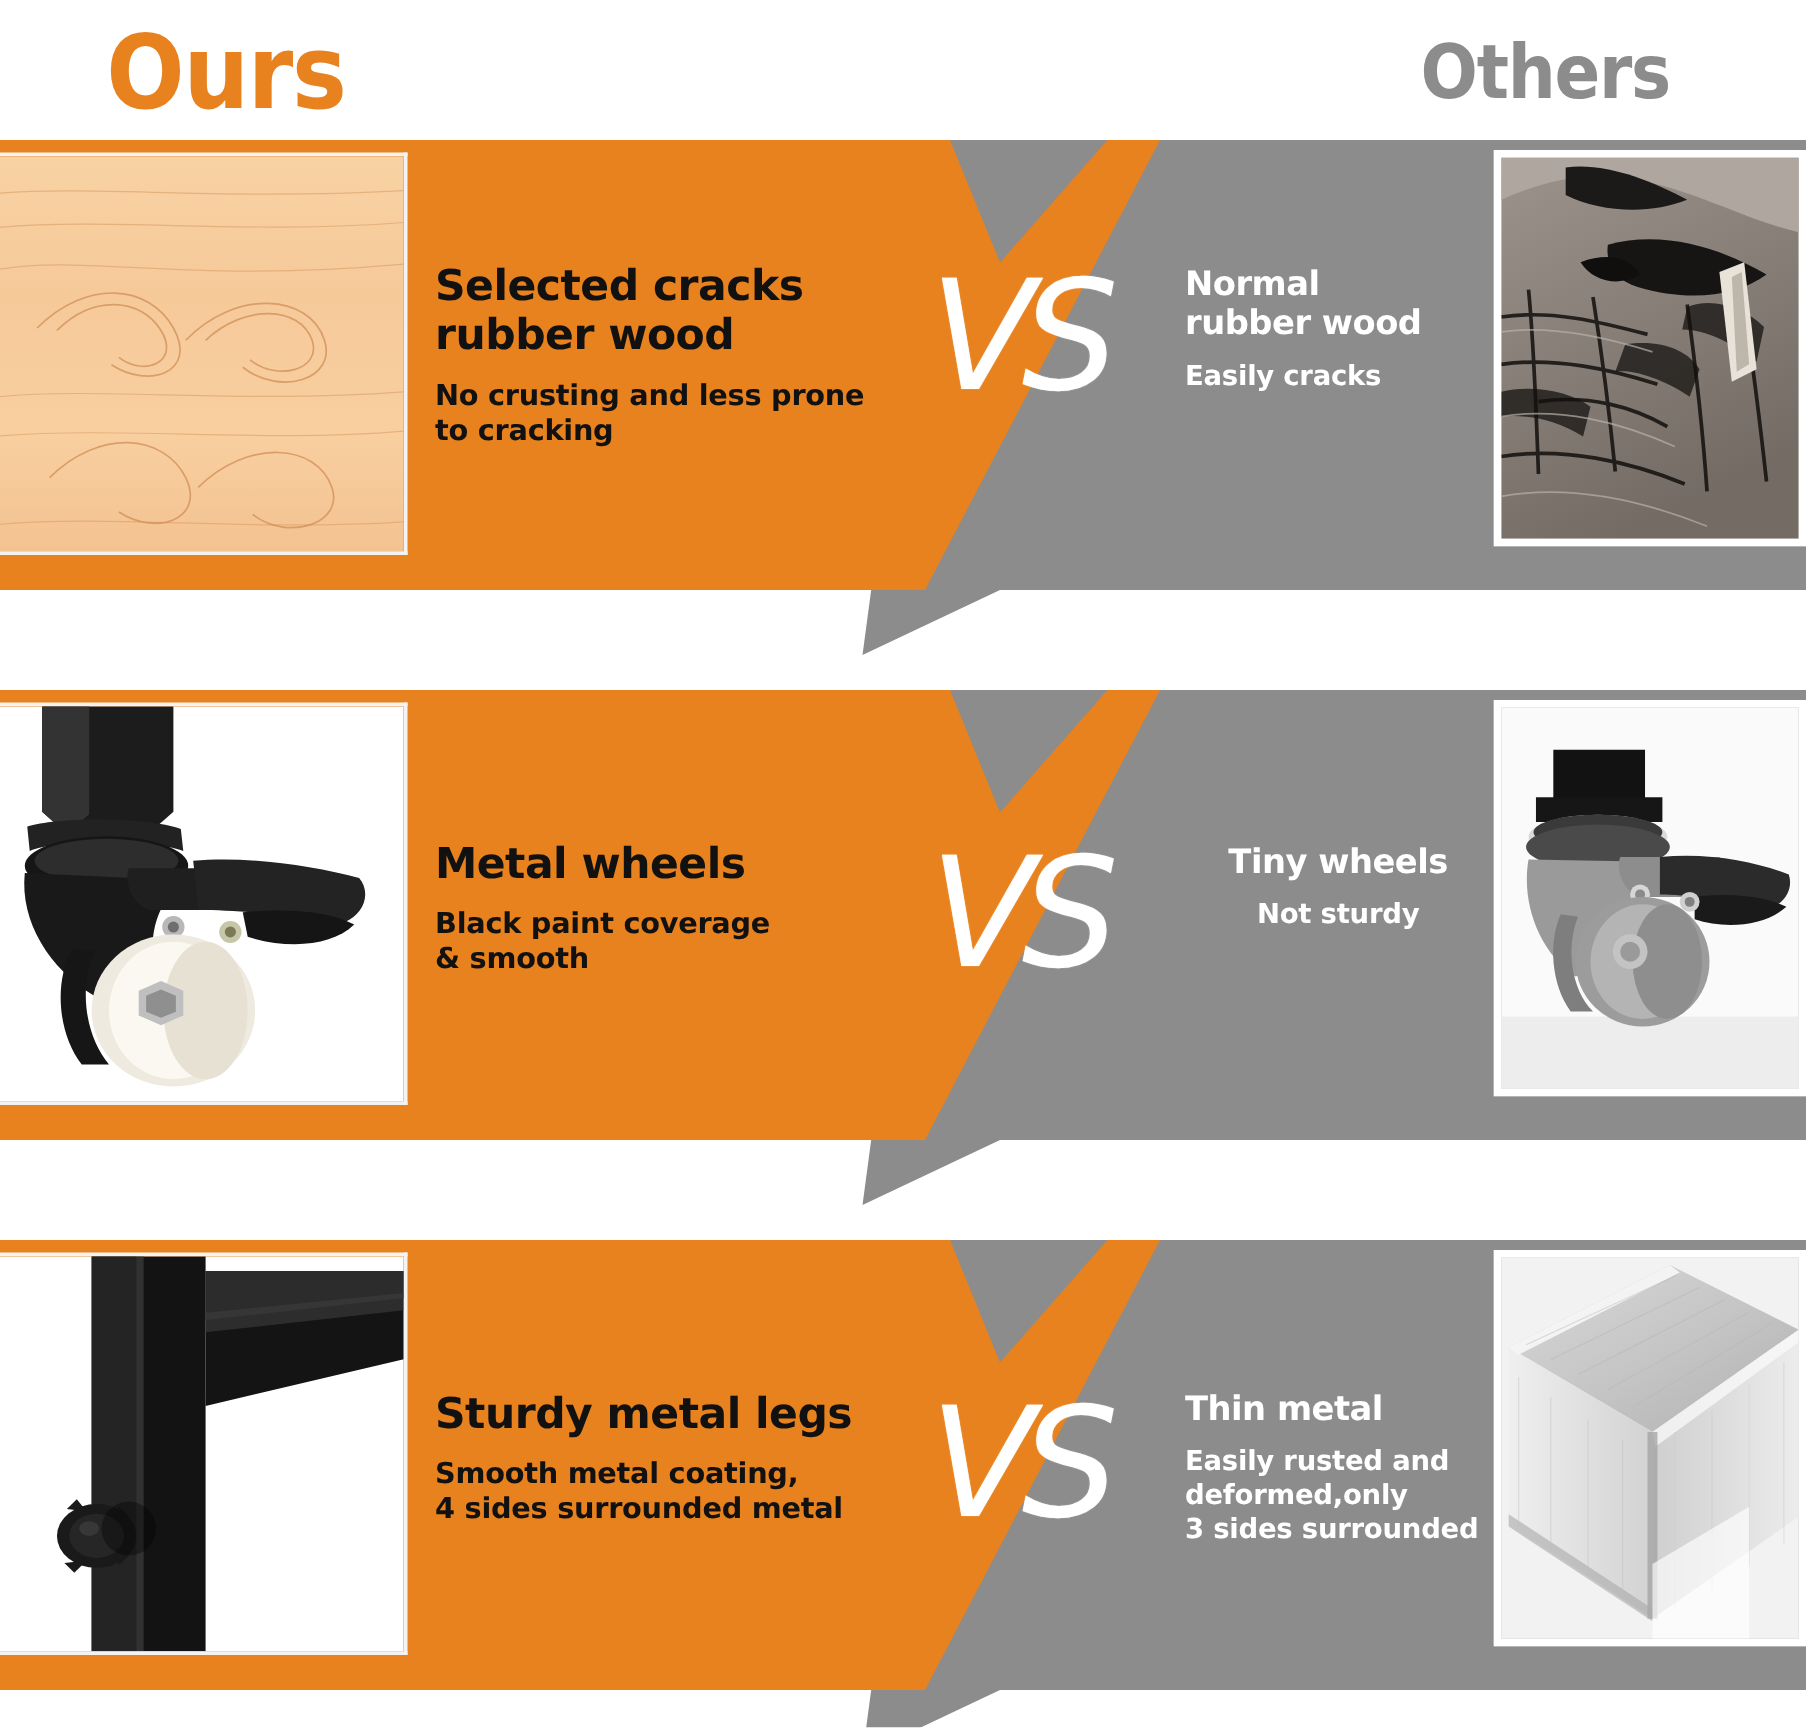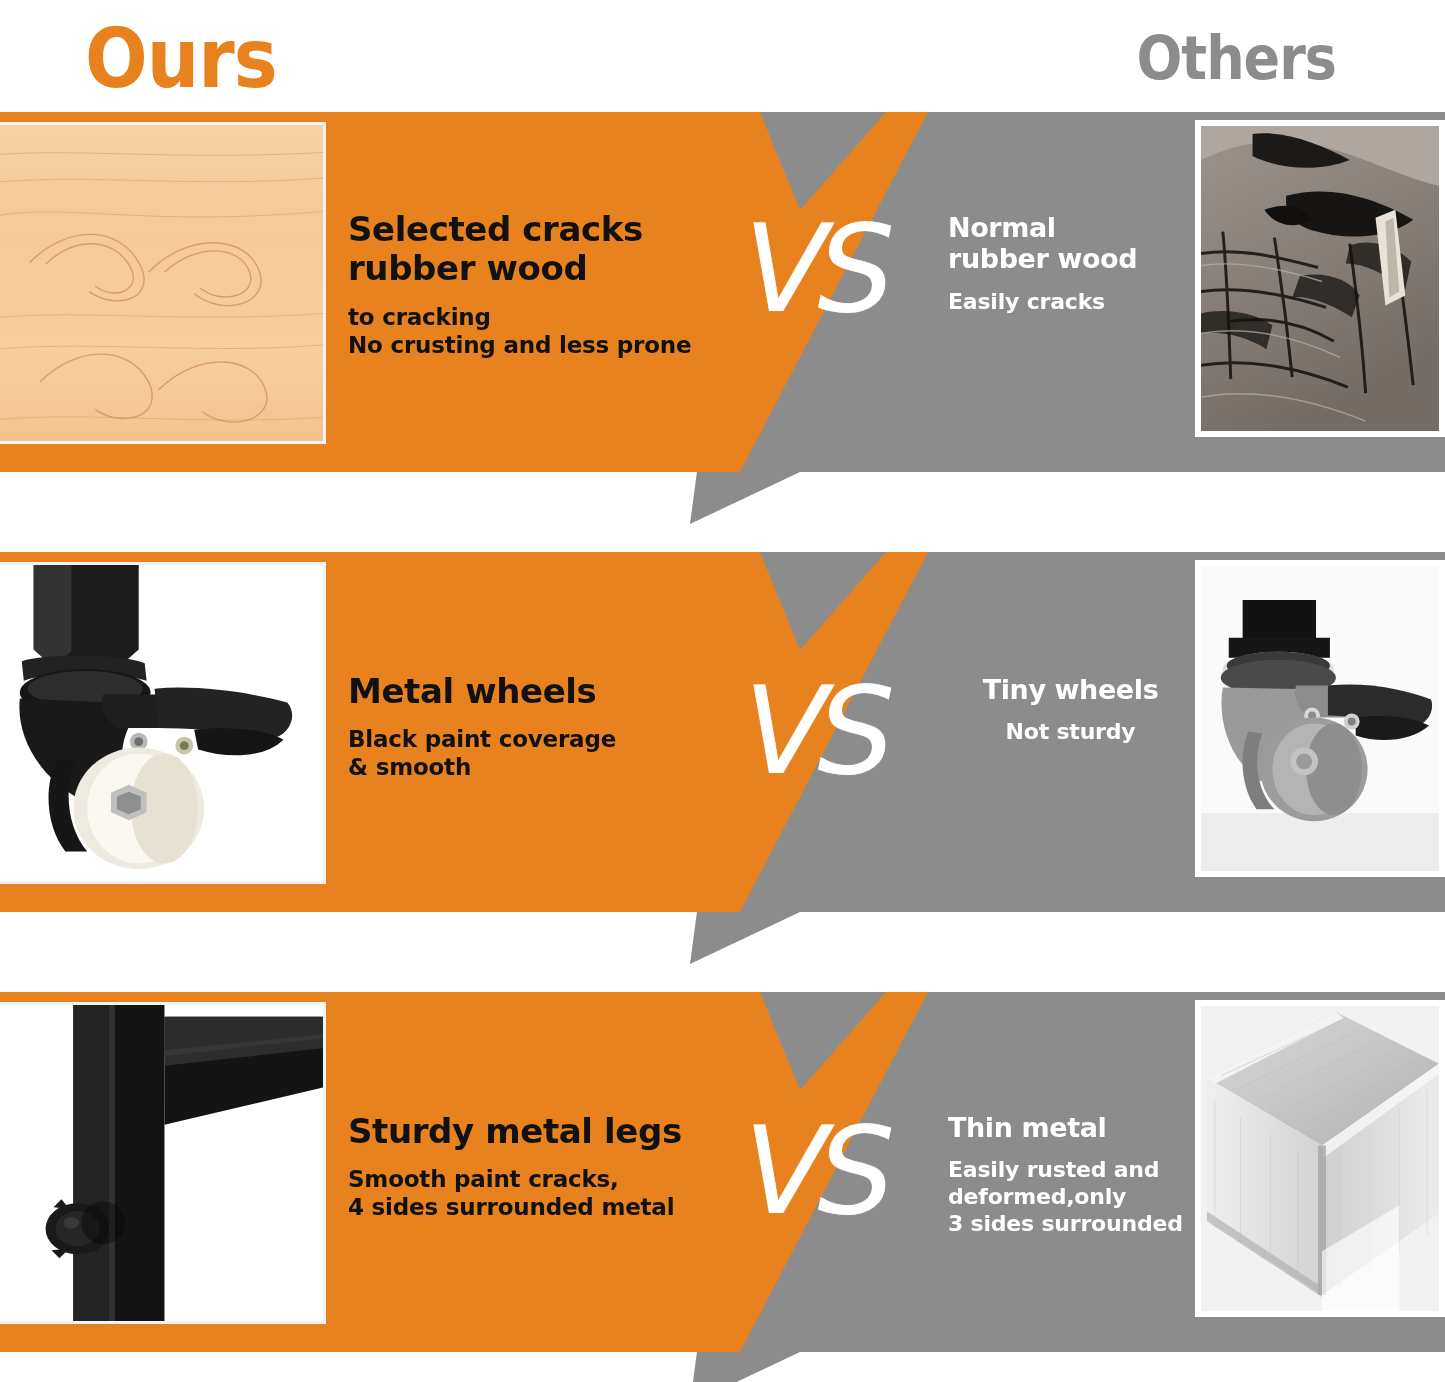--- a/index.html
+++ b/index.html
@@ -217,22 +217,22 @@
         </g>
       </svg>
     </div>
 
     <div class="txt-left">
       <div class="head-left">
         <span class="line">Selected cracks</span>
         <span class="line">rubber wood</span>
       </div>
       <div class="sub-left">
+        <span class="line">No crusting and less prone</span>
         <span class="line">to cracking</span>
-        <span class="line">No crusting and less prone</span>
       </div>
     </div>
 
     <div class="vs">VS</div>
 
     <div class="txt-right">
       <div class="head-right">
         <span class="line">Normal</span>
         <span class="line">rubber wood</span>
       </div>
@@ -402,21 +402,21 @@
 
         <ellipse cx="104" cy="222" rx="22" ry="22" fill="#000000" opacity="0.35"></ellipse>
       </svg>
     </div>
 
     <div class="txt-left">
       <div class="head-left">
         <span class="line">Sturdy metal legs</span>
       </div>
       <div class="sub-left">
-        <span class="line">Smooth paint cracks,</span>
+        <span class="line">Smooth metal coating,</span>
         <span class="line">4 sides surrounded metal</span>
       </div>
     </div>
 
     <div class="vs">VS</div>
 
     <div class="txt-right">
       <div class="head-right">
         <span class="line">Thin metal</span>
       </div>

